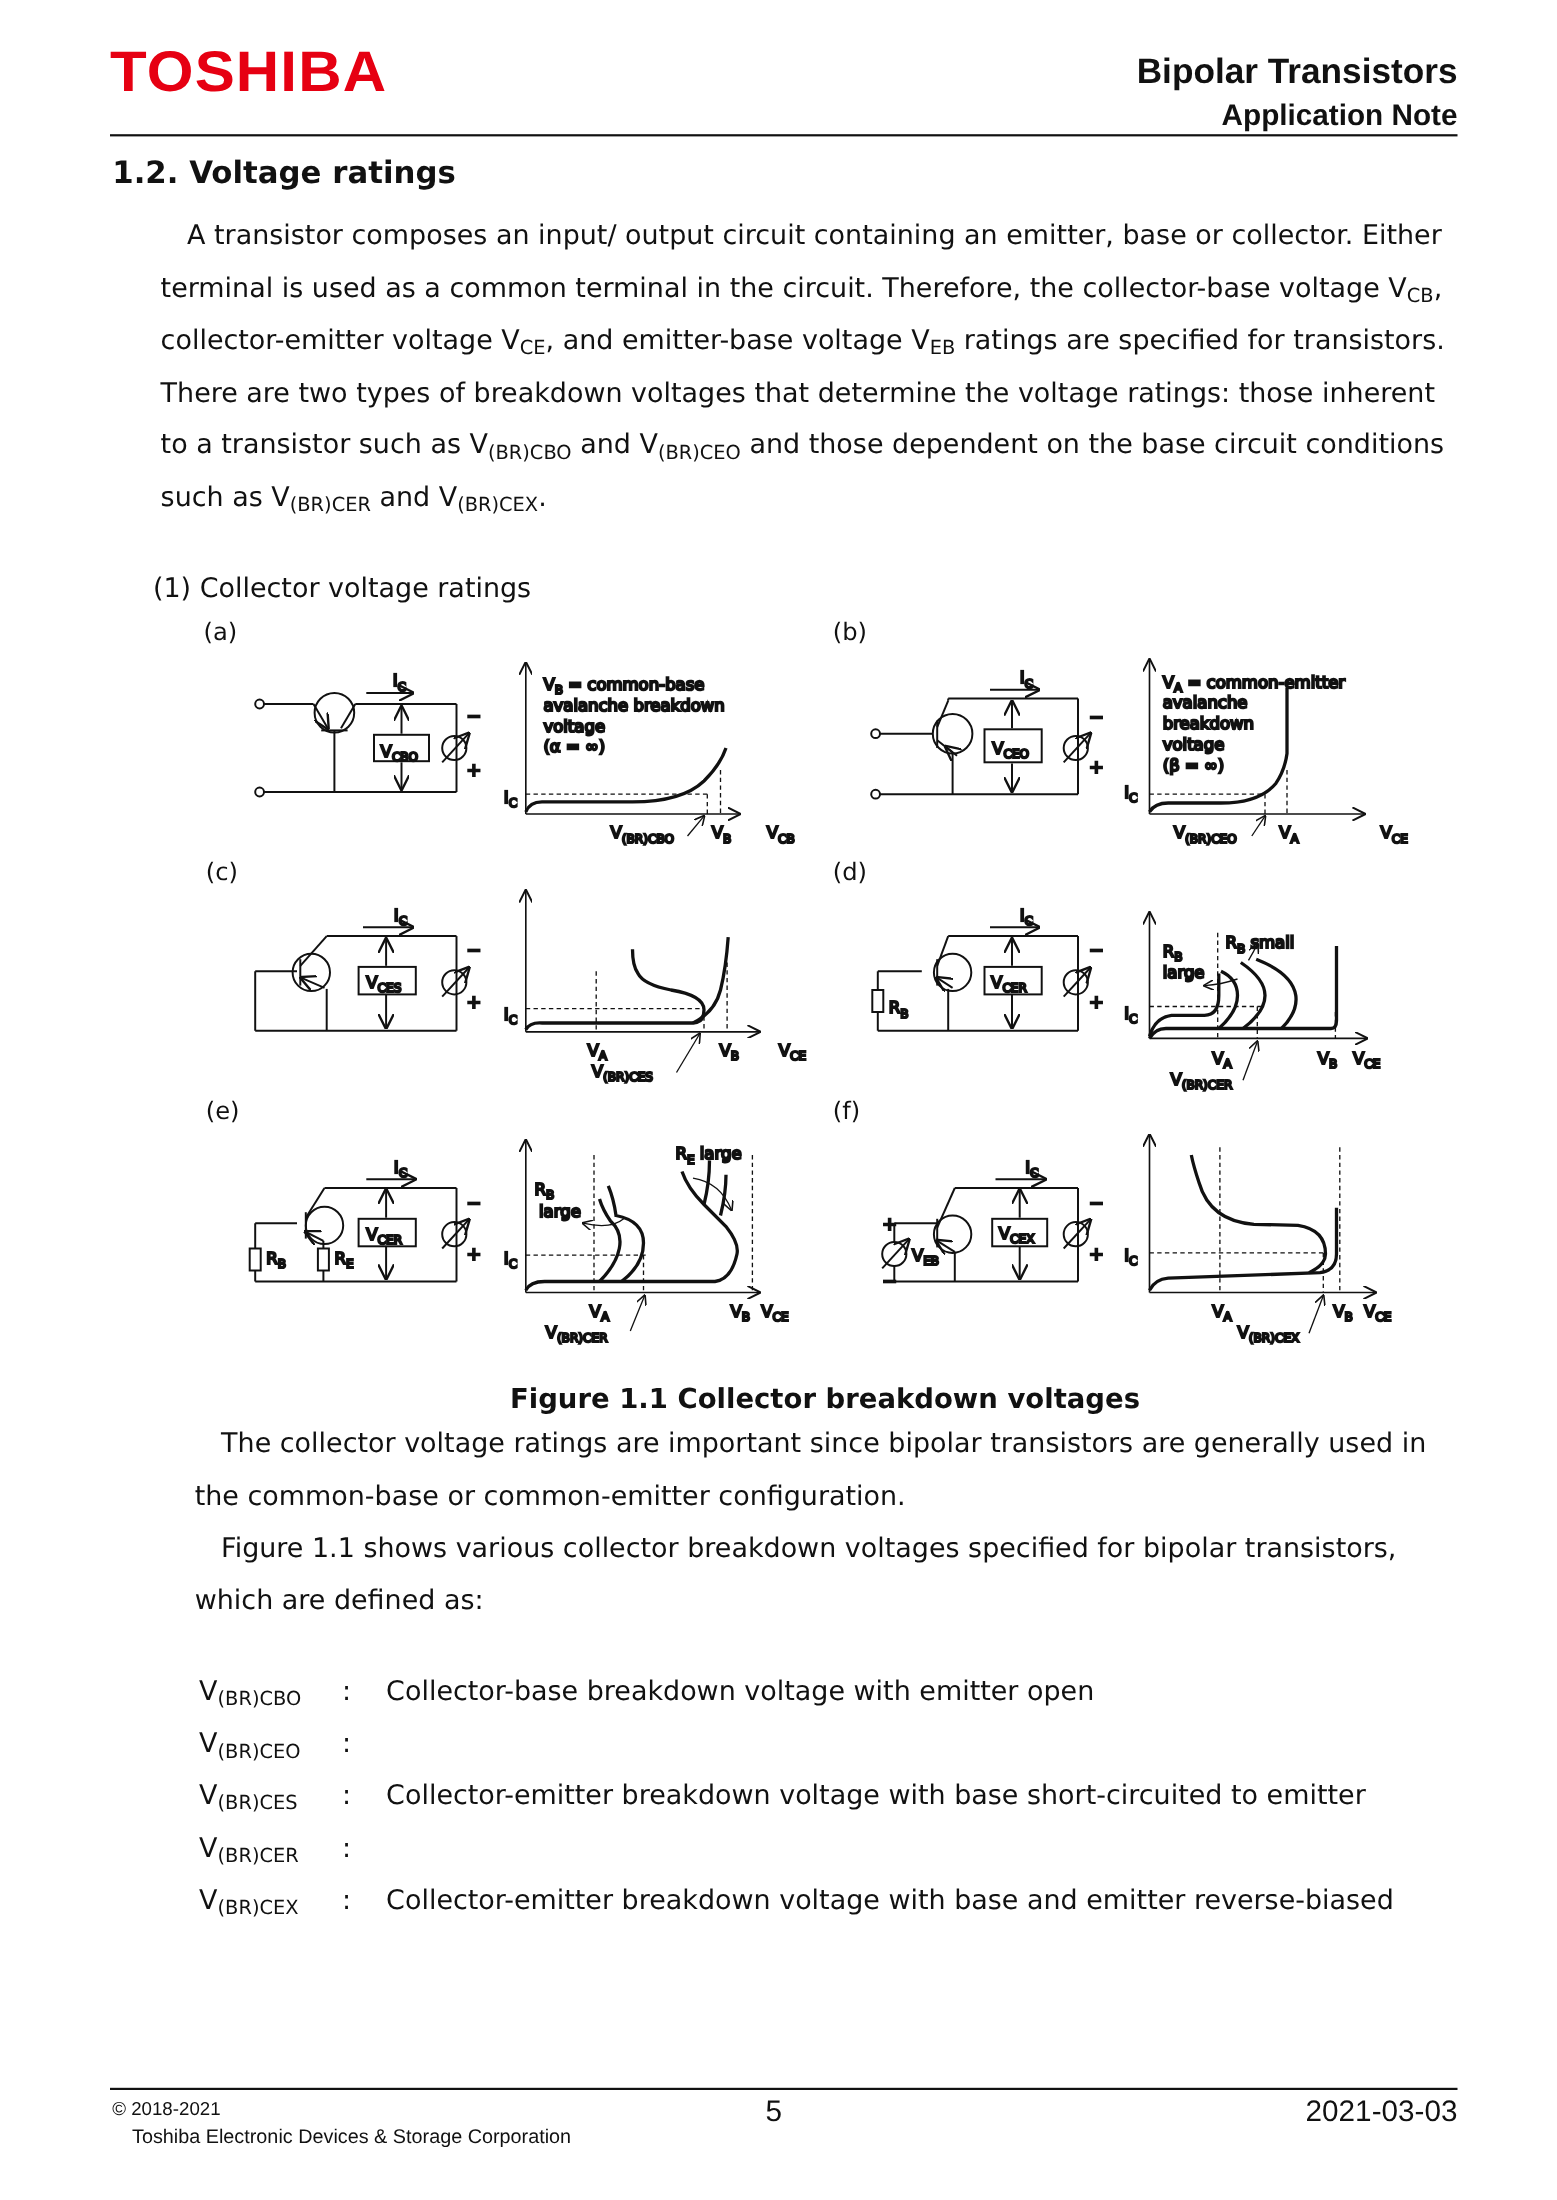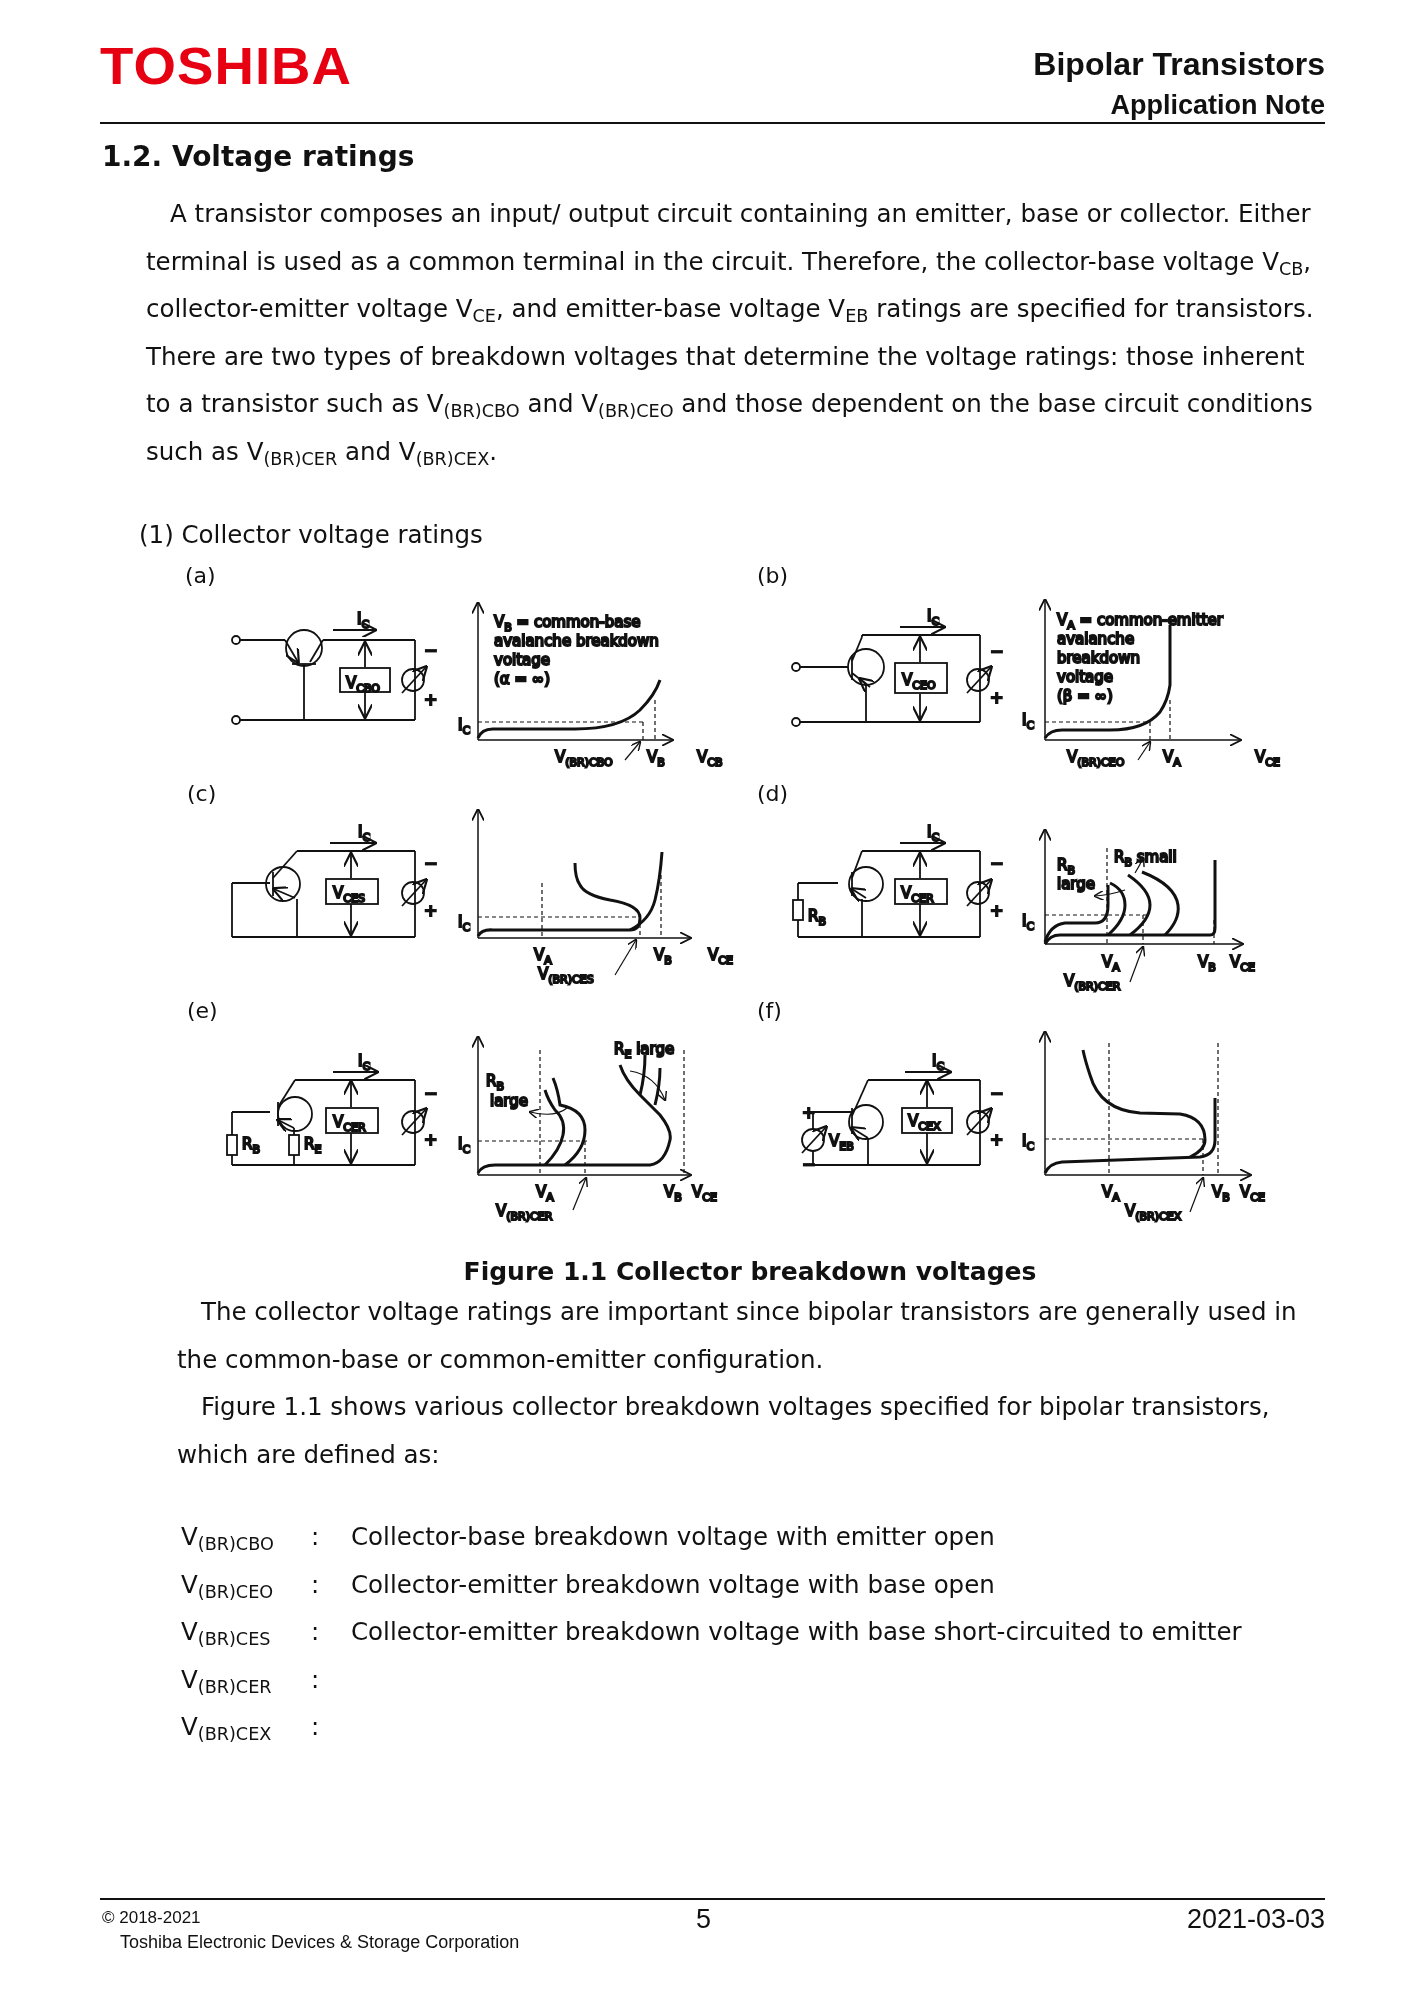--- a/index.html
+++ b/index.html
@@ -341,34 +341,34 @@
 
 <div class="def-list">
   <div class="def-row">
     <span class="def-sym"><span>V</span><sub>(BR)CBO</sub></span>
     <span class="def-colon">:</span>
     <span>Collector-base breakdown voltage with emitter open</span>
   </div>
   <div class="def-row">
     <span class="def-sym"><span>V</span><sub>(BR)CEO</sub></span>
     <span class="def-colon">:</span>
-    <span>Collector-emitter breakdown voltage with base open</span>
   </div>
   <div class="def-row">
     <span class="def-sym"><span>V</span><sub>(BR)CES</sub></span>
     <span class="def-colon">:</span>
     <span>Collector-emitter breakdown voltage with base short-circuited to emitter</span>
   </div>
   <div class="def-row">
     <span class="def-sym"><span>V</span><sub>(BR)CER</sub></span>
     <span class="def-colon">:</span>
   </div>
   <div class="def-row">
     <span class="def-sym"><span>V</span><sub>(BR)CEX</sub></span>
     <span class="def-colon">:</span>
+    <span>Collector-emitter breakdown voltage with base and emitter reverse-biased</span>
   </div>
 </div>
 
 <div class="ftr-rule"></div>
 <div class="ftr-copy">© 2018-2021</div>
 <div class="ftr-corp">Toshiba Electronic Devices &amp; Storage Corporation</div>
 <div class="ftr-page">5</div>
 <div class="ftr-date">2021-03-03</div>
 
 </body></html>

